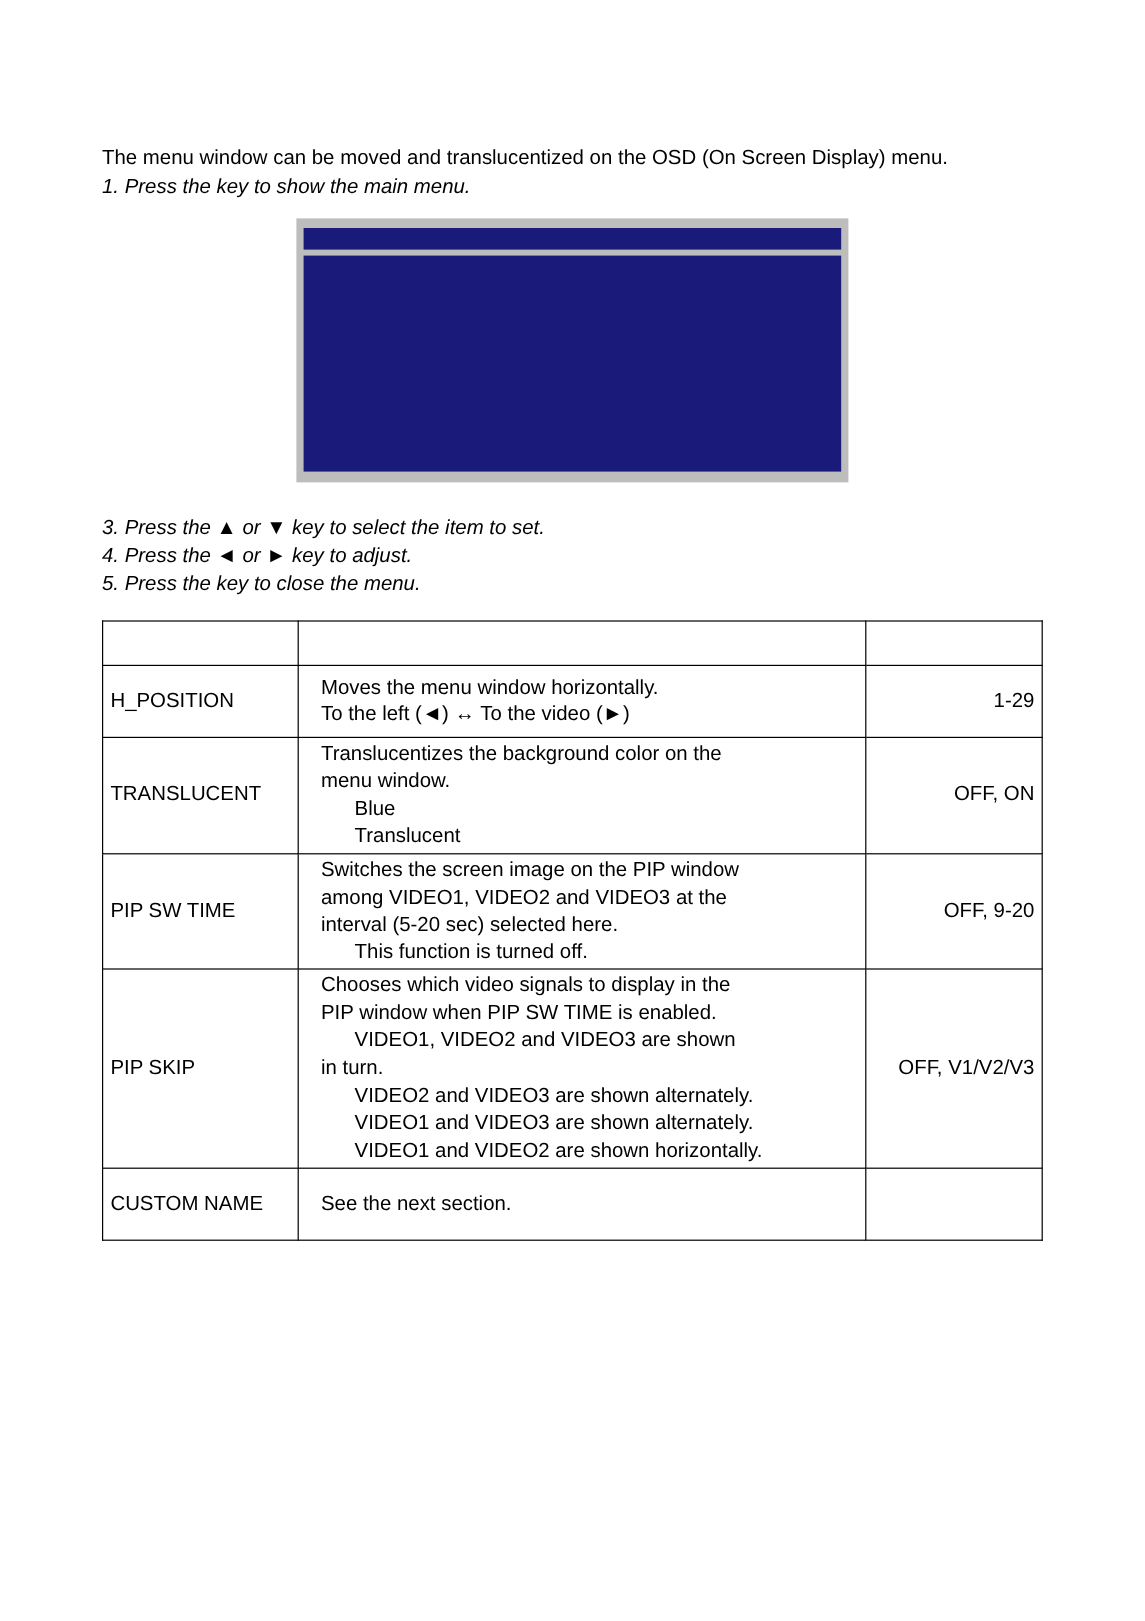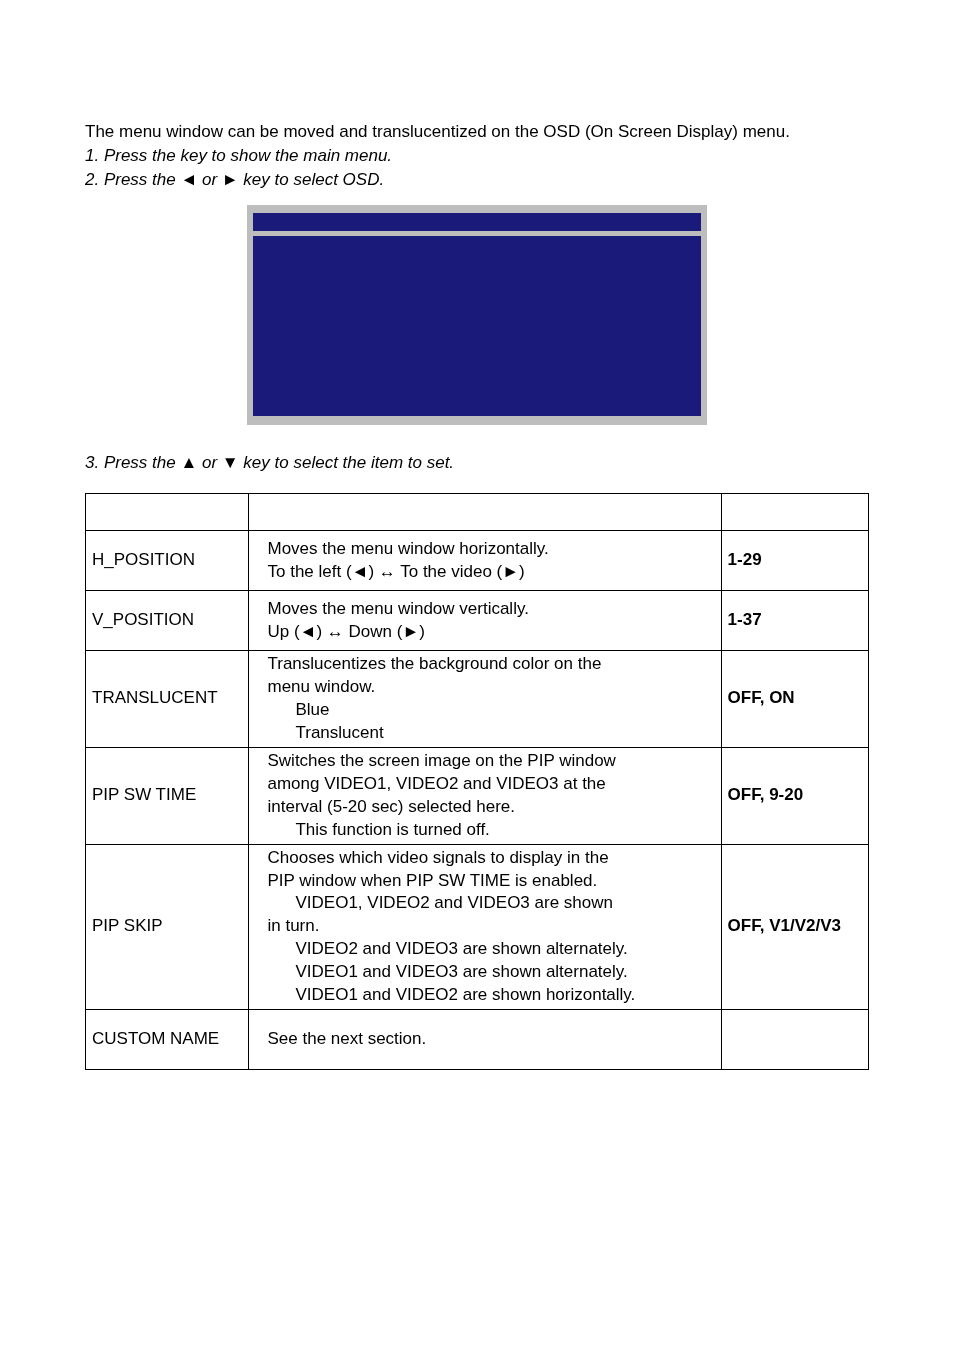--- a/index.html
+++ b/index.html
@@ -41,73 +41,66 @@
     border-collapse: collapse;
     width: 100%;
   }
   td {
     border: 1px solid #000;
     padding: 18px 6px;
     vertical-align: middle;
     font-size: 17px;
     line-height: 1.35;
   }
-  td.center { text-align: left; font-weight: bold; }
+  td.center { text-align: right; }
   td.label { white-space: nowrap; }
   td.desc { padding: 2px 18px; }
   tr.head td { height: 22px; }
   .indent1 { padding-left: 28px; display: block; }
   .indent2 { padding-left: 28px; display: block; }
 </style>
 </head>
 <body>
 
 <p class="intro">The menu window can be moved and translucentized on the OSD (On Screen Display) menu.</p>
 
 <ol>
   <li>1.  Press the            key to show the main menu.</li>
-  <li>2.  Press the ◄ or ► key to select OSD.</li>
 </ol>
 
 <div class="screenshot-wrap">
   <div class="screenshot">
     <div class="tabbar"></div>
     <div class="body-area"></div>
   </div>
 </div>
 
 <ol class="second">
   <li>3.  Press the ▲ or ▼ key to select the item to set.</li>
+  <li>4.  Press the ◄ or ► key to adjust.</li>
+  <li>5.  Press the            key to close the menu.</li>
 </ol>
 
 <table>
   <tbody>
       <tr class="head">
     <td></td>
     <td></td>
     <td></td>
   </tr>
 
   <tr>
     <td class="label">H_POSITION</td>
     <td class="desc">
       <span>Moves the menu window horizontally.</span><br>
       <span>To the left (◄) ↔ To the video (►)</span>
     </td>
     <td class="center">1-29</td>
   </tr>
 
-  <tr>
-    <td class="label">V_POSITION</td>
-    <td class="desc">
-      <span>Moves the menu window vertically.</span><br>
-      <span>Up (◄) ↔ Down (►)</span>
-    </td>
-    <td class="center">1-37</td>
-  </tr>
 
   <tr>
     <td class="label">TRANSLUCENT</td>
     <td class="desc">
       <span>Translucentizes the background color on the</span><br>
       <span>menu window.</span><br>
       <span class="indent1">Blue</span>
       <span class="indent1">Translucent</span>
     </td>
     <td class="center">OFF, ON</td>

